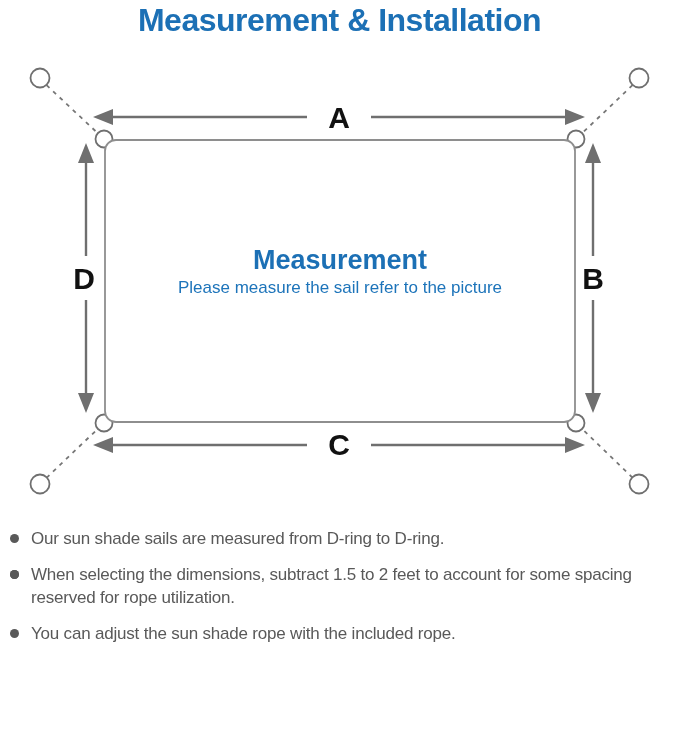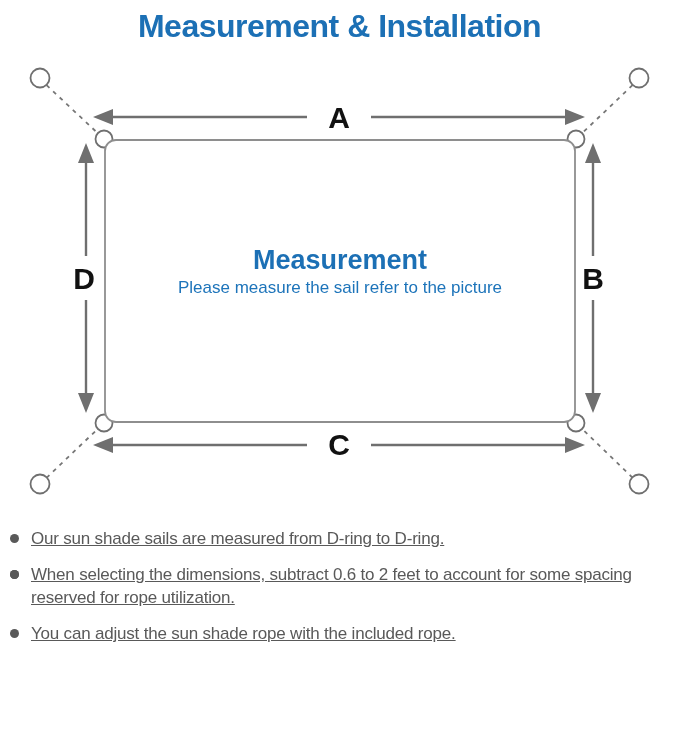--- a/index.html
+++ b/index.html
@@ -9,21 +9,21 @@
   }
   body {
     width: 679px;
     height: 739px;
     position: relative;
     font-family: "Liberation Sans", sans-serif;
     overflow: hidden;
   }
   .page-title {
     position: absolute;
-    top: 8px;
+    top: 2px;
     left: 0;
     width: 679px;
     text-align: center;
     font-size: 32px;
     font-weight: bold;
     letter-spacing: -0.5px;
     color: #1c70b5;
   }
   .diagram-svg {
     position: absolute;
@@ -60,21 +60,20 @@
     padding: 0;
   }
   .note-item {
     position: relative;
     padding-left: 22px;
     margin-bottom: 13px;
     font-size: 17px;
     line-height: 23px;
     letter-spacing: -0.2px;
     color: #595959;
-    text-decoration: underline;
   }
   .bullet-dot {
     position: absolute;
     left: 1px;
     top: 7px;
     width: 9px;
     height: 9px;
     border-radius: 50%;
     background: #595959;
   }
@@ -144,19 +143,19 @@
 <ul class="notes">
   <li class="note-item">
     <span class="bullet-dot"></span>
     <span>Our sun shade sails are measured from D-ring to D-ring.</span>
   </li>
   <li class="note-item">
     <span class="bullet-dot"></span>
   </li>
   <li class="note-item">
     <span class="bullet-dot"></span>
-    <span>When selecting the dimensions, subtract 0.6 to 2 feet to account for some spacing reserved for rope utilization.</span>
+    <span>When selecting the dimensions, subtract 1.5 to 2 feet to account for some spacing reserved for rope utilization.</span>
   </li>
   <li class="note-item">
     <span class="bullet-dot"></span>
     <span>You can adjust the sun shade rope with the included rope.</span>
   </li>
 </ul>
 
 </body></html>

